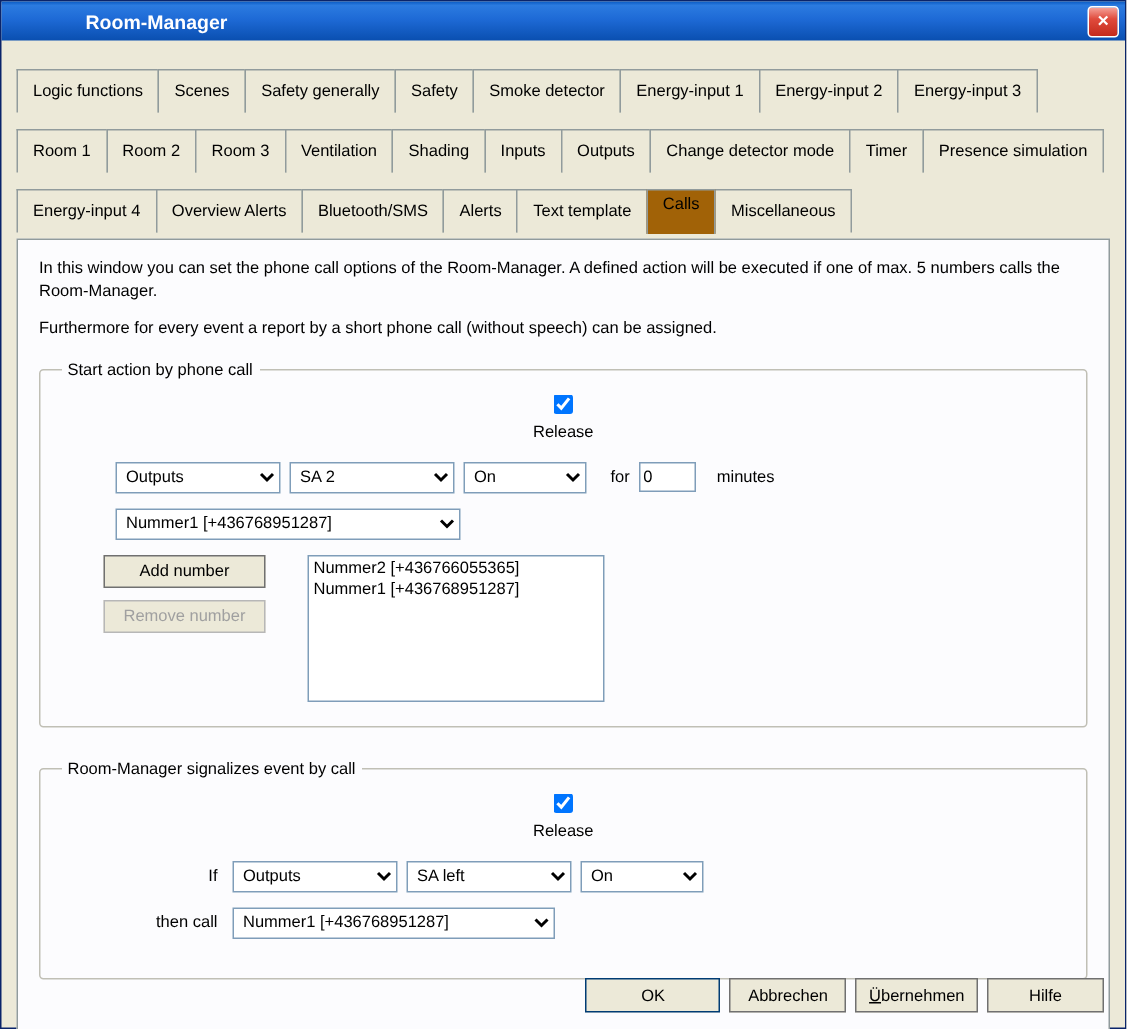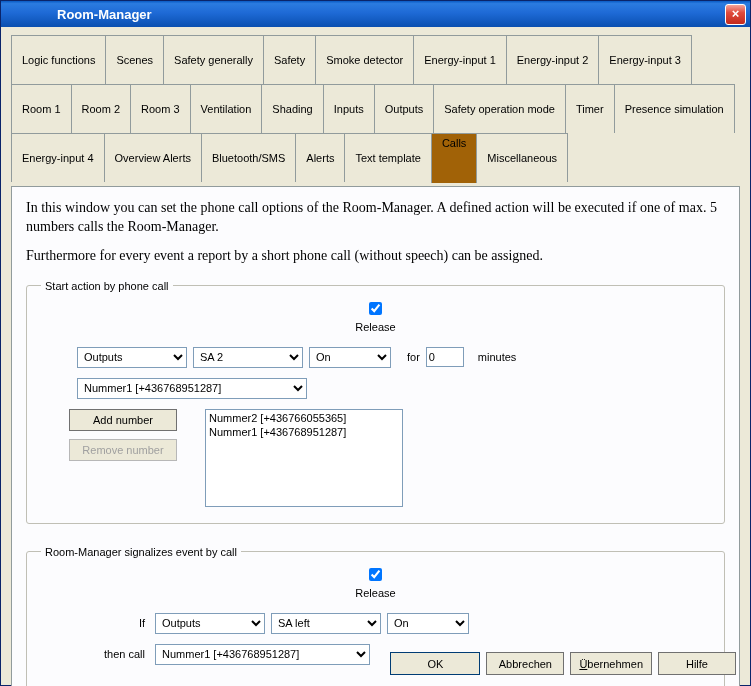--- a/index.html
+++ b/index.html
@@ -45,46 +45,46 @@
   }
   .tabstrip { margin-bottom: 4px; }
   .tabrow {
     display: flex;
     gap: 0;
   }
   .tab {
     background: #ece9d8;
     border: 1px solid #919b9c;
     border-bottom: none;
-    padding: 18px 10px;
+    padding: 8px 10px;
     font-size: 11px;
     cursor: pointer;
     position: relative;
     margin-right: -1px;
     white-space: nowrap;
+    margin-top: 11px;
   }
   .tabrow.last .tab { border-bottom: none; }
   .tab.active {
     background: #a16207;
     border-bottom: 1px solid #fcfcfe;
     z-index: 2;
     padding-top: 3px;
     margin-bottom: -1px;
   }
   .tabpanel {
     border: 1px solid #919b9c;
     background: #fcfcfe;
     padding: 12px 14px 14px 14px;
     height: 572px;
   }
   .desc {
-    font-size: 14px;
+    font-size: 11px;
     margin-bottom: 10px;
     line-height: 1.35;
-    font-family: Liberation Serif, serif;
   }
   fieldset {
     border: 1px solid #c0bfb5;
     border-radius: 3px;
     padding: 10px 14px 16px 14px;
     margin: 14px 0 22px 0;
     font-size: 11px;
   }
   legend { padding: 0 4px; font-size: 11px; }
   .checkbox-row { display: flex; align-items: center; gap: 6px; margin-bottom: 14px; flex-direction: column; }
@@ -167,21 +167,21 @@
           <div class="tab">Energy-input 3</div>
         </div>
       <div class="tabrow" id="tabrow2">
           <div class="tab">Room 1</div>
           <div class="tab">Room 2</div>
           <div class="tab">Room 3</div>
           <div class="tab">Ventilation</div>
           <div class="tab">Shading</div>
           <div class="tab">Inputs</div>
           <div class="tab">Outputs</div>
-          <div class="tab">Safety operation mode</div>
+          <div class="tab">Change detector mode</div>
           <div class="tab">Timer</div>
           <div class="tab">Presence simulation</div>
         </div>
       <div class="tabrow last" id="tabrow3">
           <div class="tab">Energy-input 4</div>
           <div class="tab">Overview Alerts</div>
           <div class="tab">Bluetooth/SMS</div>
           <div class="tab">Alerts</div>
           <div class="tab">Text template</div>
           <div class="tab active">Calls</div>

